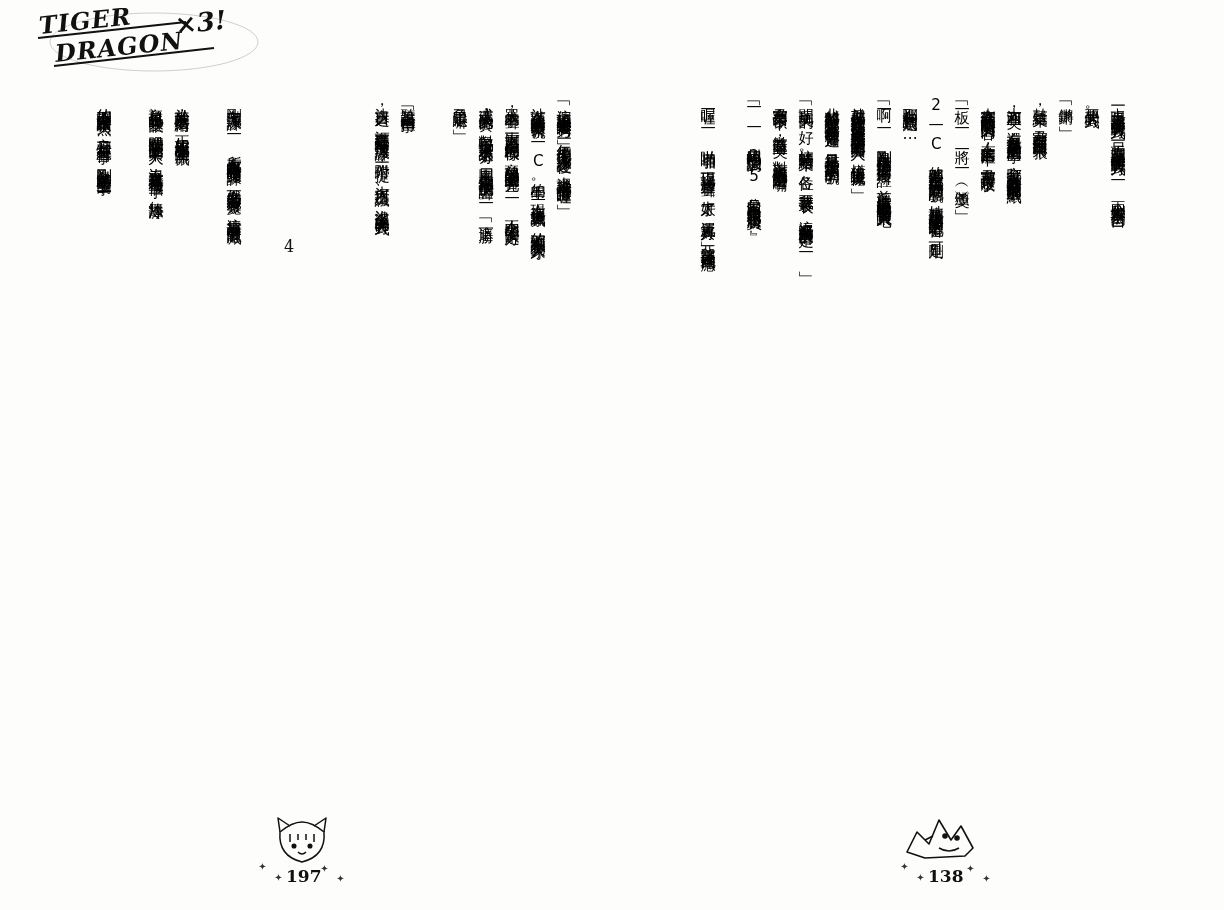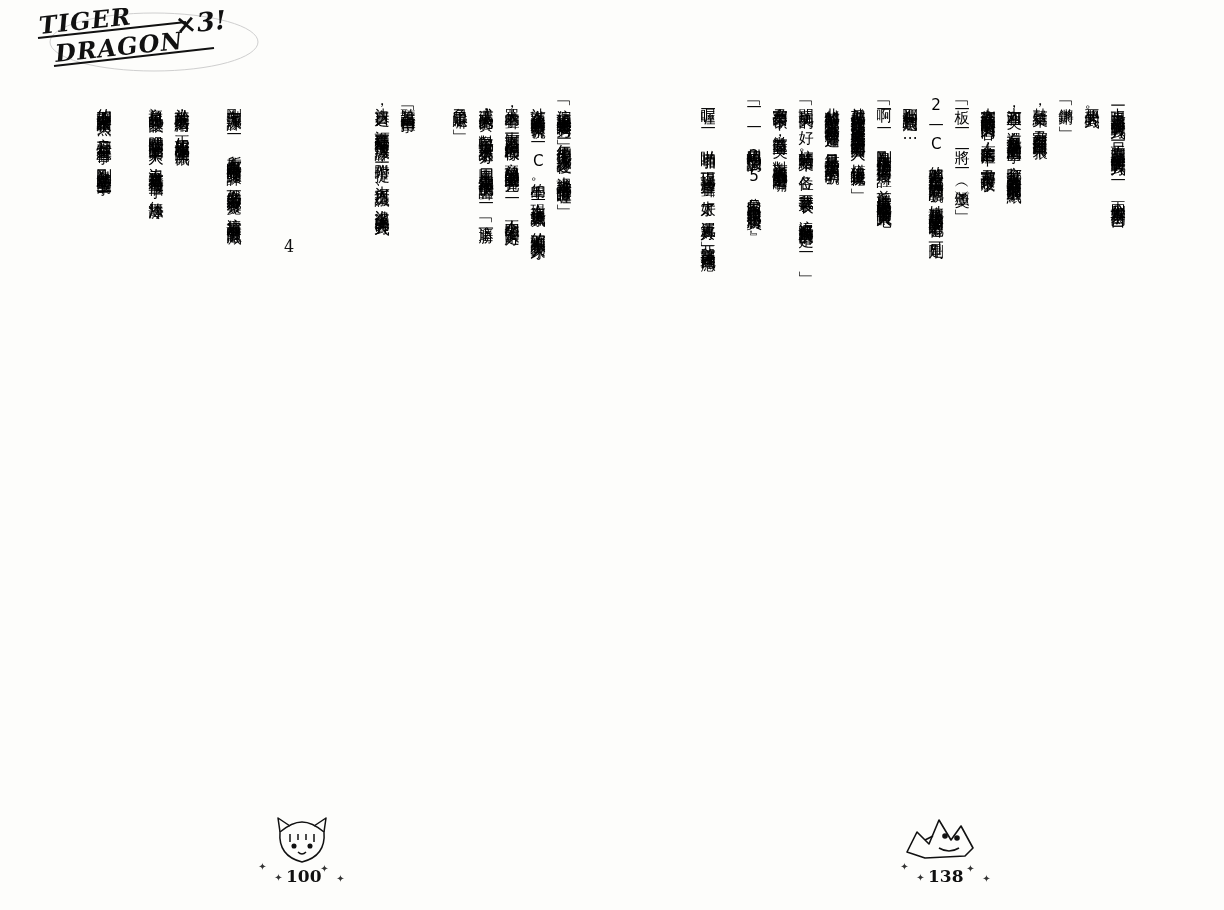--- a/index.html
+++ b/index.html
@@ -152,19 +152,19 @@
       <g fill="none" stroke="#111" stroke-width="1.5" stroke-linejoin="round">
         <path d="M8 20 L6 6 L18 14 M52 20 L54 6 L42 14"></path>
         <path d="M8 20 Q6 44 30 50 Q54 44 52 20 Q40 10 30 10 Q20 10 8 20 Z"></path>
         <path d="M18 22 L18 30 M26 22 L26 28 M34 22 L34 28 M42 22 L42 30"></path>
         <circle cx="22" cy="34" r="1.8" fill="#111"></circle>
         <circle cx="38" cy="34" r="1.8" fill="#111"></circle>
         <path d="M26 40 Q30 44 34 40"></path>
       </g>
     </svg>
   </div>
-  <div class="pagenum" style="left:286px; top:866px;">100</div>
+  <div class="pagenum" style="left:286px; top:866px;">197</div>
   <div class="star" style="left:258px; top:862px;">✦</div>
   <div class="star" style="left:274px; top:873px;">✦</div>
   <div class="star" style="left:320px; top:864px;">✦</div>
   <div class="star" style="left:336px; top:874px;">✦</div>
 
 </div>
 
 </body></html>

